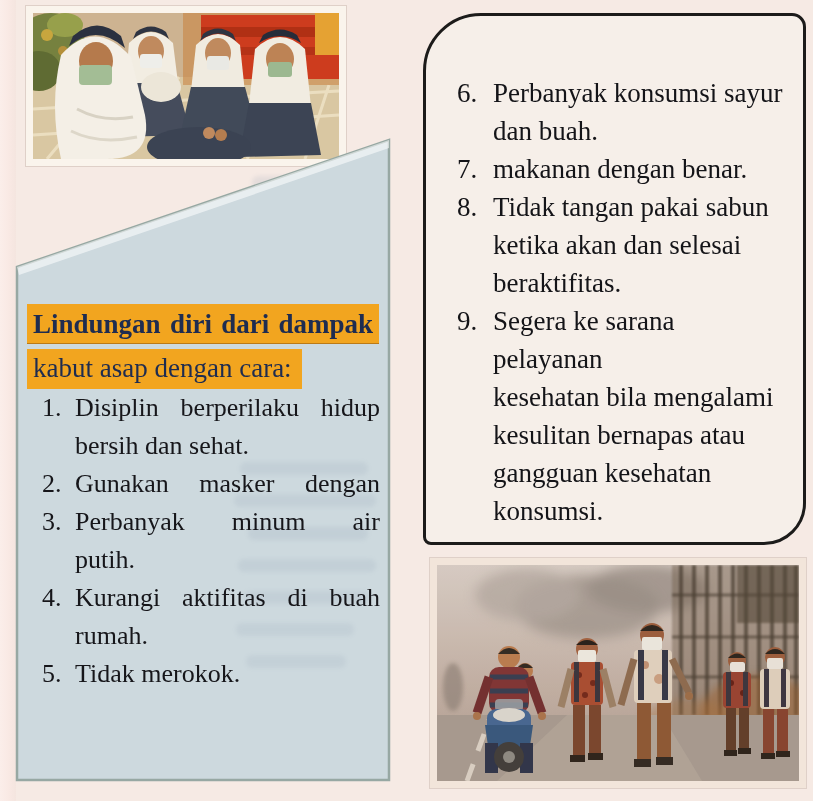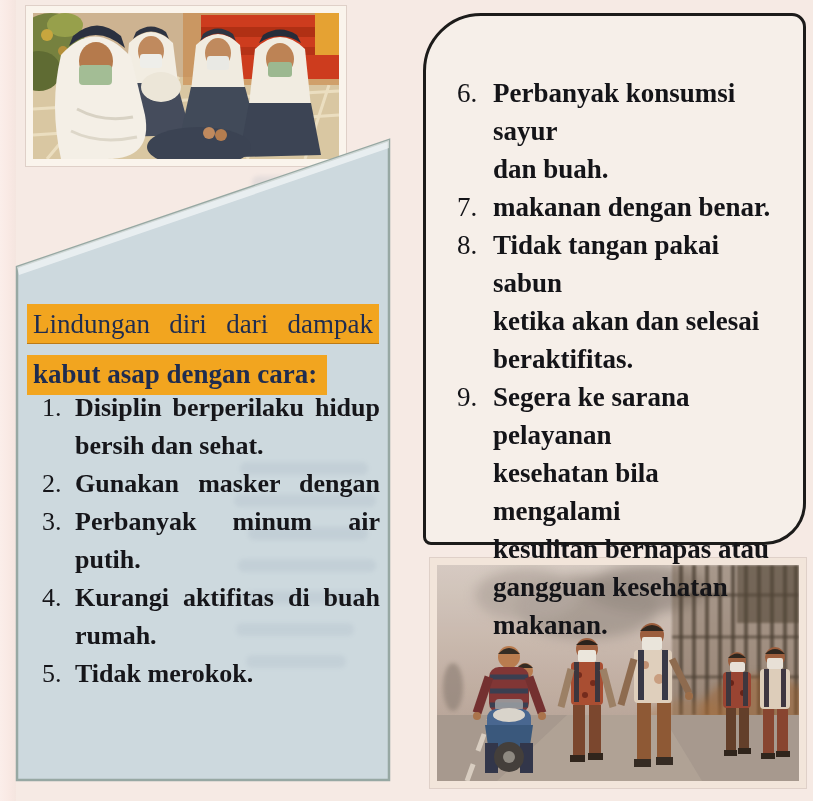--- a/index.html
+++ b/index.html
@@ -27,43 +27,44 @@
 
   .title{position:absolute;left:27px;top:304px;width:352px;z-index:3;}
   .hl{
     background:#f2a51f;color:#1e2c50;
     font-size:27px;line-height:34px;
   }
   .hl1{
     display:block;padding:3px 6px 2px 6px;
     text-align:justify;text-align-last:justify;
     border-bottom:1px solid rgba(120,70,10,.45);
-  }
-  .hl2{display:inline-block;padding:2px 10px 4px 6px;margin-top:11px;font-weight:bold;}
+    font-weight:bold;
+  }
+  .hl2{display:inline-block;padding:2px 10px 4px 6px;margin-top:5px;}
 
   .l-list{
     position:absolute;left:42px;top:389px;width:338px;z-index:3;
     font-size:26px;line-height:38px;color:#16161a;
   }
   .r-panel{
     position:absolute;left:423px;top:13px;width:383px;height:532px;
     box-sizing:border-box;
     background:#f6efe9;
     border:3px solid #1c1b1a;
     border-radius:58px 14px 42px 8px;
     z-index:2;
   }
   .r-list{
     position:absolute;left:31px;top:58px;width:330px;
     font-size:27px;line-height:38px;color:#141418;
   }
   .l-item,.r-item{position:relative;padding-left:33px;}
   .r-item{padding-left:36px;}
   .num{position:absolute;left:0;top:0;}
-  .ln{text-align:left;font-weight:bold;}
+  .ln{text-align:left;}
   .ln.j{text-align:justify;text-align-last:justify;}
 
   
   .ghost{
     position:absolute;height:13px;border-radius:6px;
     background:#7d8ea6;opacity:.14;filter:blur(2.2px);
   }
   .ghost.g1{left:252px;top:176px;width:132px;}
   .ghost.g2{left:240px;top:204px;width:146px;}
   .ghost.g3{left:254px;top:231px;width:120px;}
@@ -218,21 +219,21 @@
         <div class="ln">Tidak tangan pakai sabun</div>
         <div class="ln">ketika akan dan selesai</div>
         <div class="ln">beraktifitas.</div>
       </div>
       <div class="r-item">
         <span class="num">9.</span>
         <div class="ln">Segera ke sarana pelayanan</div>
         <div class="ln">kesehatan bila mengalami</div>
         <div class="ln">kesulitan bernapas atau</div>
         <div class="ln">gangguan kesehatan</div>
-        <div class="ln">makanan.</div>
+        <div class="ln">konsumsi.</div>
       </div>
     </div>
   </div>
 
   <div class="photo-frame br" title="Anak-anak sekolah bermasker berjalan di jalan berkabut asap di samping pengendara sepeda motor">
     <svg width="362" height="216" viewBox="0 0 362 216">
       <defs>
         <linearGradient id="hz" x1="0" y1="0" x2="0" y2="1">
           <stop offset="0" stop-color="#d8d1cc"></stop>
           <stop offset=".55" stop-color="#c2b3aa"></stop>

